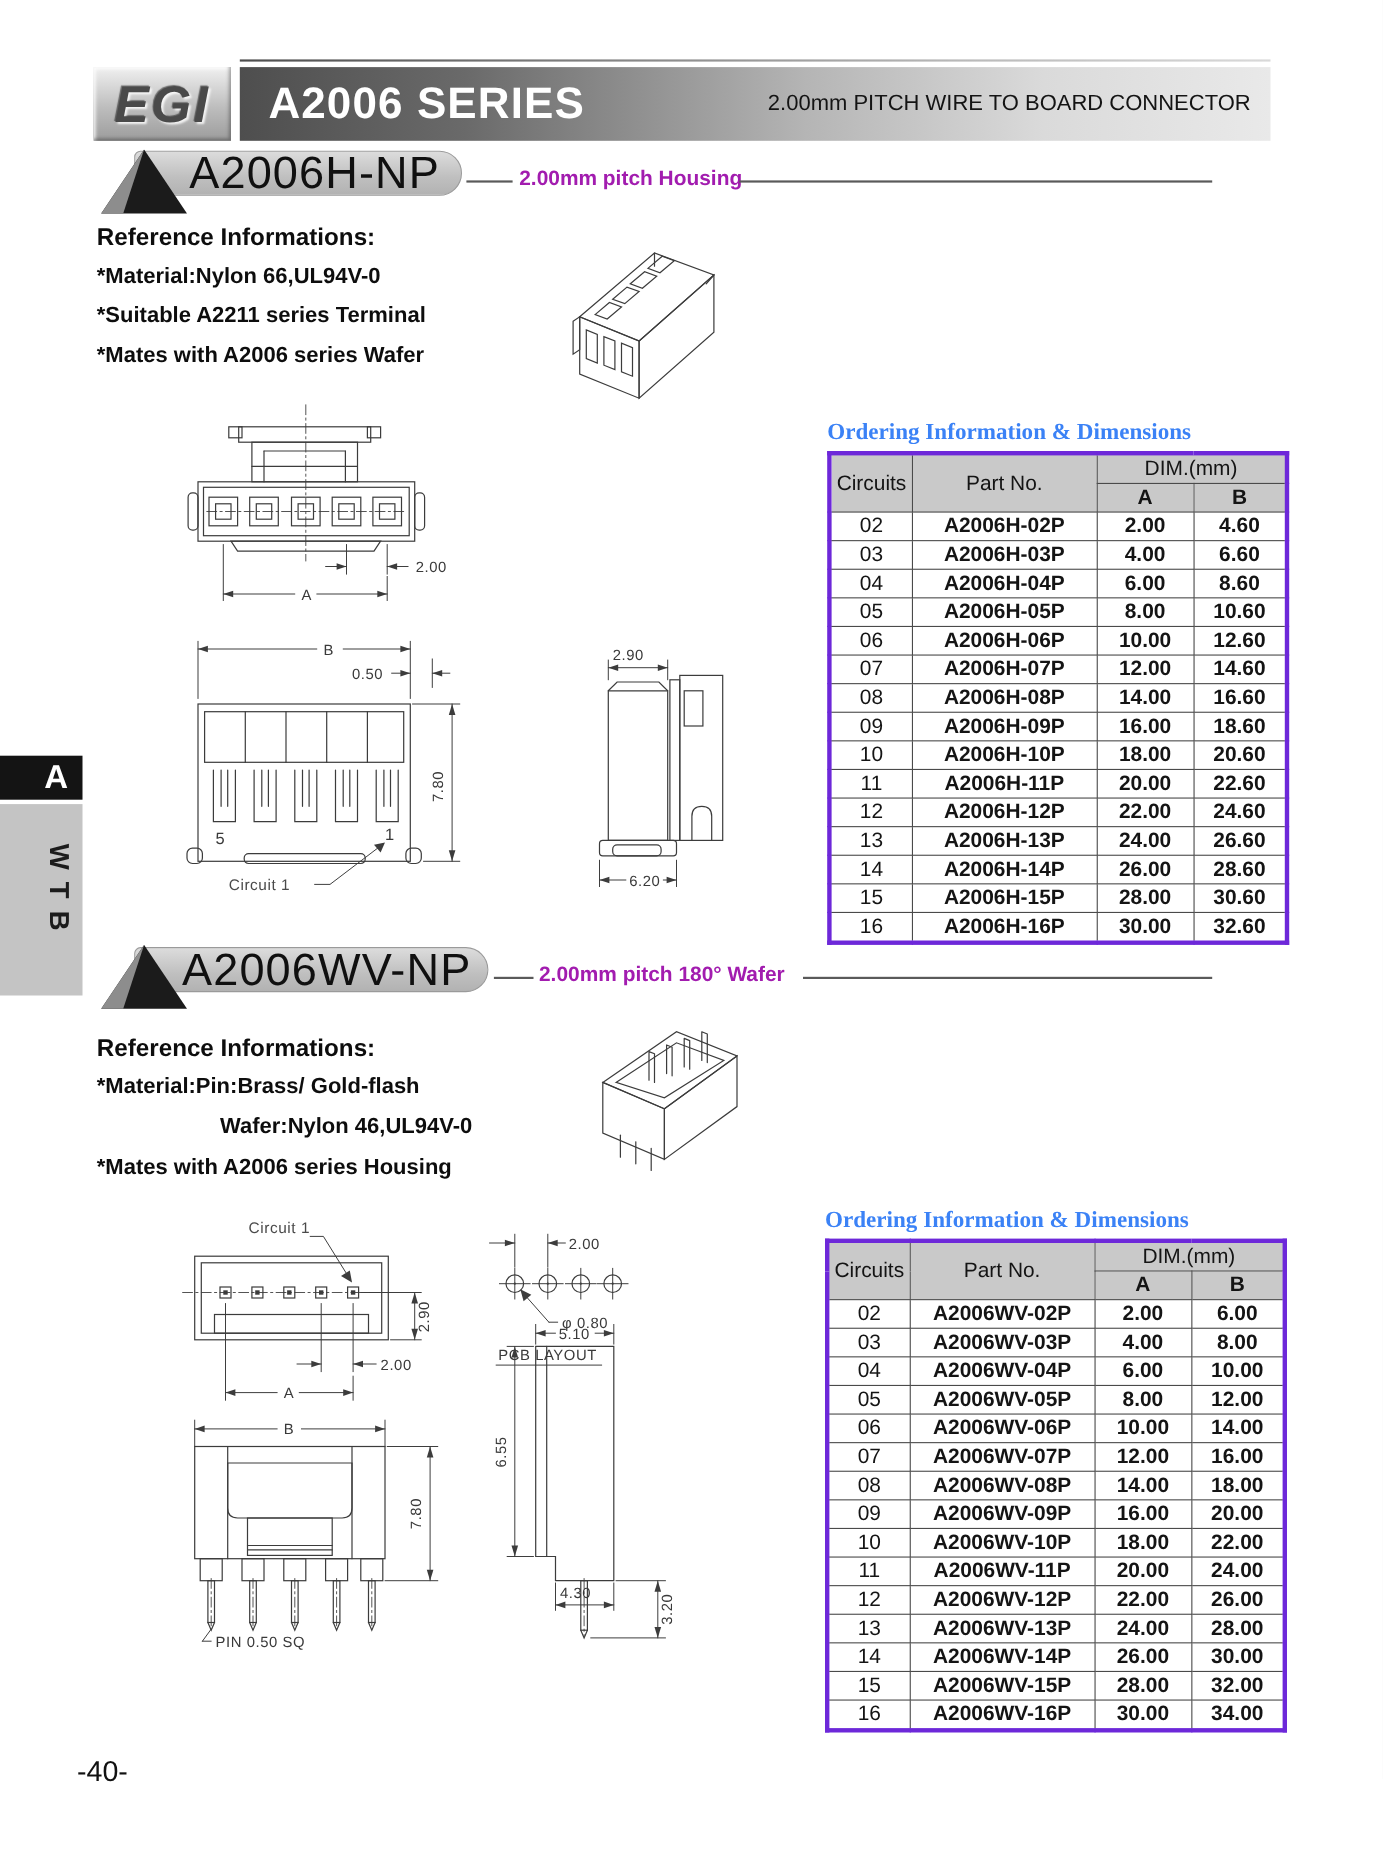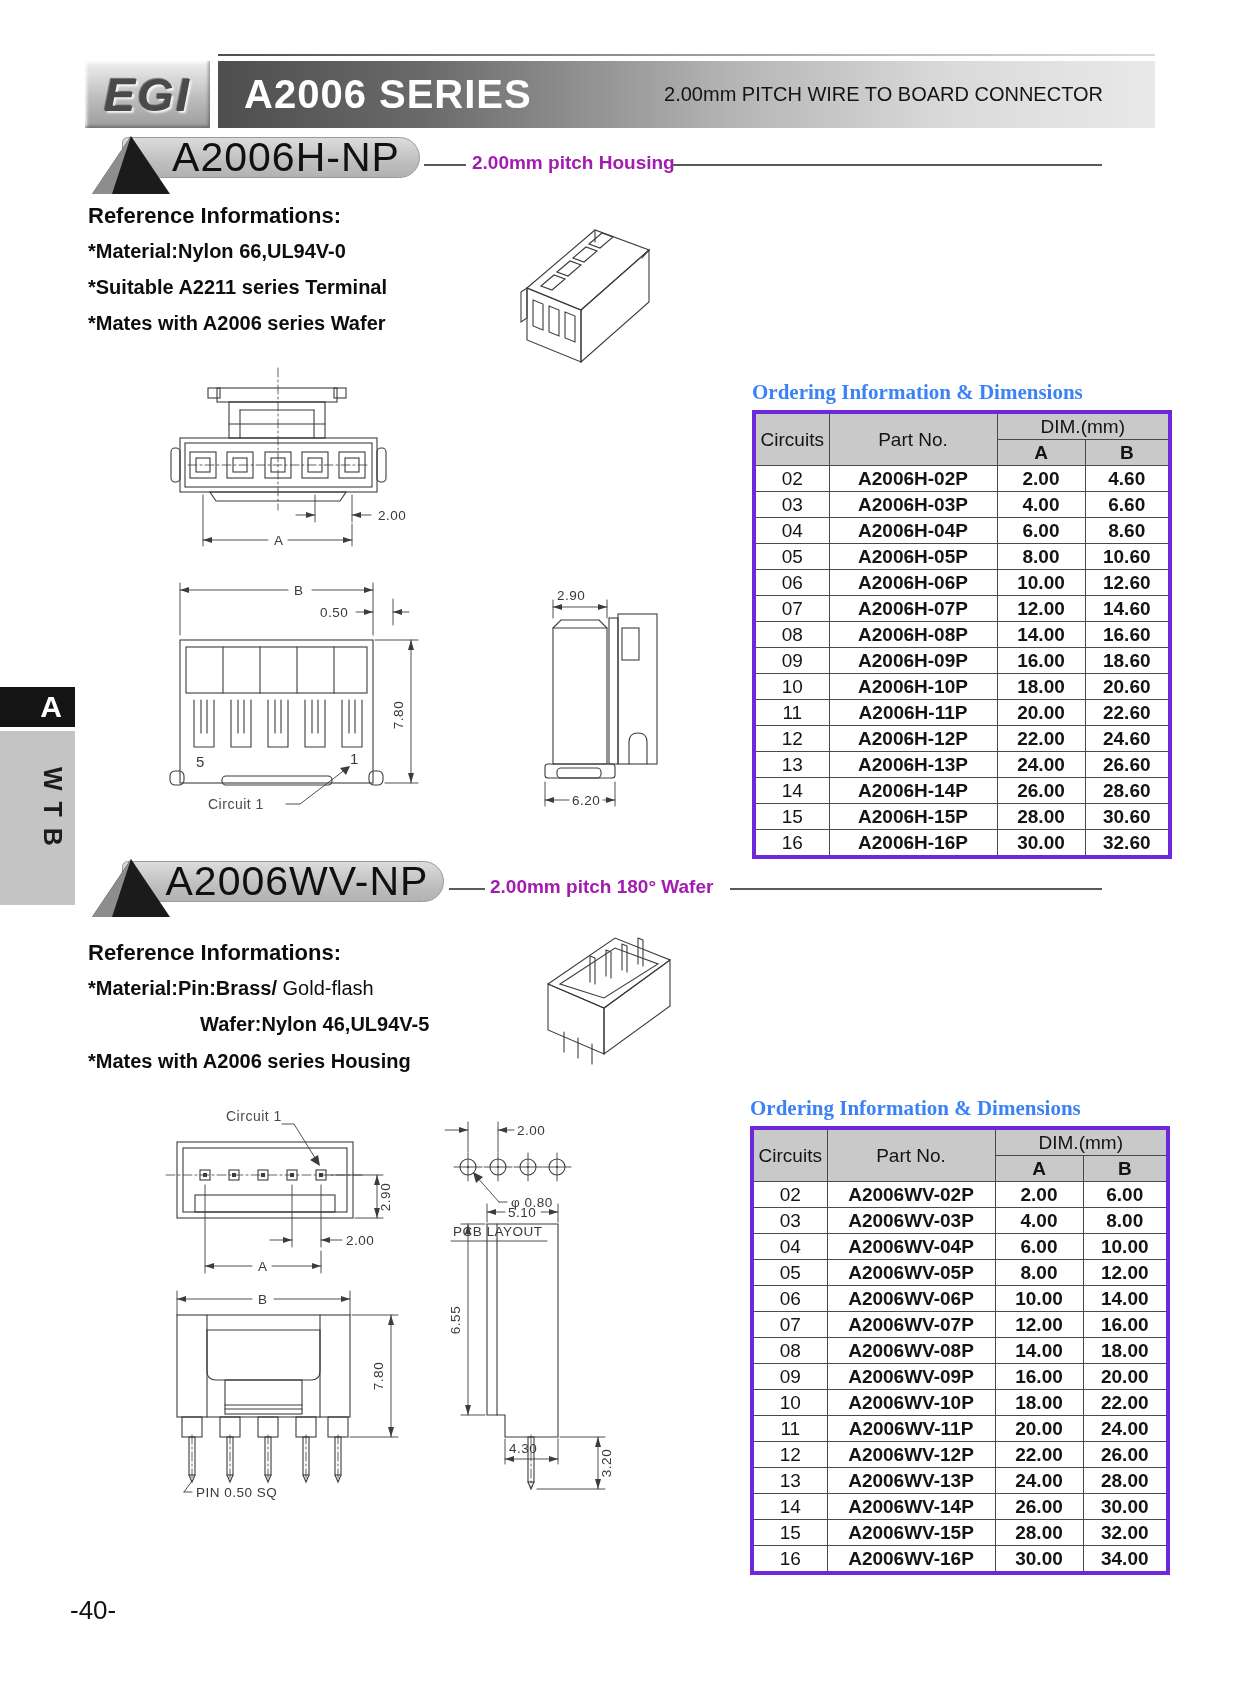--- a/index.html
+++ b/index.html
@@ -13,40 +13,40 @@
           background:linear-gradient(180deg,#f0f0f0,#bdbdbd 55%,#9c9c9c);
           box-shadow: inset -2px -2px 3px rgba(0,0,0,.3), inset 2px 2px 3px rgba(255,255,255,.85);
           display:flex; align-items:center; justify-content:center;
           font-weight:bold; font-size:47px; letter-spacing:2px; color:#4a4a4a;
           text-shadow:2px 2px 2px rgba(255,255,255,.85), -1px -1px 1px rgba(0,0,0,.5);
           font-style:italic; }
   .banner { position:absolute; left:218px; top:61px; width:937px; height:67px;
             background:linear-gradient(90deg,#4e4e4e 0%,#6a6a6a 22%,#b5b5b5 55%,#dadada 78%,#e9e9e9 100%);
             display:flex; align-items:center; }
   .banner .series { color:#ffffff; font-weight:bold; font-size:40px; letter-spacing:1px; padding-left:26px; }
-  .banner .subtitle { margin-left:auto; padding-right:52px; color:#141414; font-size:20px; }
+  .banner .subtitle { margin-left:auto; padding-right:18px; color:#141414; font-size:20px; }
 
   
   .tab-a { position:absolute; left:0; top:687px; width:75px; height:40px; background:#141414;
            color:#fff; font-weight:bold; font-size:30px; text-align:right; line-height:40px; padding-right:13px; }
   .wtb-box { position:absolute; left:0; top:731px; width:75px; height:174px; background:#c4c4c4; }
   .wtb-box span { writing-mode:vertical-rl; font-weight:bold; font-size:25px; letter-spacing:11px;
                   color:#1c1c1c; margin-left:38px; margin-top:36px; display:inline-block; }
 
   
   .pill { position:absolute; height:41px; background:linear-gradient(180deg,#dcdcdc,#bfbfbf 60%,#b2b2b2);
           border:1px solid #9a9a9a; border-radius:8px 29px 29px 8px;
           display:flex; align-items:center; justify-content:center; font-size:41px; color:#101010; letter-spacing:1px; }
   .tri { position:absolute; z-index:2; }
   .cap-line { position:absolute; height:2px; background:#5a5a5a; }
   .cap-text { position:absolute; font-weight:bold; font-size:19px; color:#a21caf; }
 
   .ref-title { position:absolute; left:88px; font-weight:bold; font-size:22px; color:#0d0d0d; }
   .ref-line  { position:absolute; left:88px; font-weight:bold; font-size:20px; color:#0d0d0d; }
-  .ref-line .normal { font-weight:normal; }
+  .ref-line .normal { font-weight:bold; }
   .ref-line.indent { left:200px; }
 
   
   .tbl-title { position:absolute; font-family:"Liberation Serif", serif; font-weight:bold; font-size:21px; color:#3b82f6; }
   table.ordering { position:absolute; border-collapse:collapse; table-layout:fixed; width:416px; border:4px solid #6d28d9; }
   table.ordering th, table.ordering td { border:1px solid #4a4a4a; text-align:center; padding:0;
         height:25px; line-height:25px; font-size:19px; color:#141414; overflow:hidden; white-space:nowrap; }
   table.ordering thead th { background:#c9c9c9; font-weight:normal; }
   table.ordering thead th.sub { font-weight:bold; }
   table.ordering td.part, table.ordering td.val { font-weight:bold; }
@@ -350,21 +350,21 @@
   </svg>
   <div class="pill" style="left:122px; top:861px; width:322px; padding-left:28px;">A2006WV-NP</div>
   <div class="cap-line" style="left:449px; top:888px; width:36px;"></div>
   <div class="cap-text" style="left:490px; top:876px;">2.00mm pitch 180°  Wafer</div>
   <div class="cap-line" style="left:730px; top:888px; width:372px;"></div>
 
   <div class="ref-title" style="top:940px;">Reference Informations:</div>
   <div class="ref-line" style="top:977px;">
     <span>*Material:Pin:Brass/</span><span class="normal"> Gold-flash</span>
   </div>
-  <div class="ref-line indent" style="top:1013px;">Wafer:Nylon 46,UL94V-5</div>
+  <div class="ref-line indent" style="top:1013px;">Wafer:Nylon 46,UL94V-0</div>
   <div class="ref-line" style="top:1050px;">*Mates with A2006 series Housing</div>
 
   <svg class="tech" style="left:520px; top:912px;" width="175" height="170" viewBox="0 0 175 170">
     <path d="M28 72 L95 26 L150 48 L84 96 Z"></path>
     <path d="M40 72 L95 36 L138 52 L84 86 Z"></path>
     <path d="M28 72 V118 L84 142 V96 Z"></path>
     <path d="M84 96 V142 L150 94 V48 Z"></path>
     <path d="M70 70 V44 M75 72 V46 M70 44 L75 46"></path>
     <path d="M86 64 V38 M91 66 V40 M86 38 L91 40"></path>
     <path d="M102 58 V32 M107 60 V34 M102 32 L107 34"></path>

